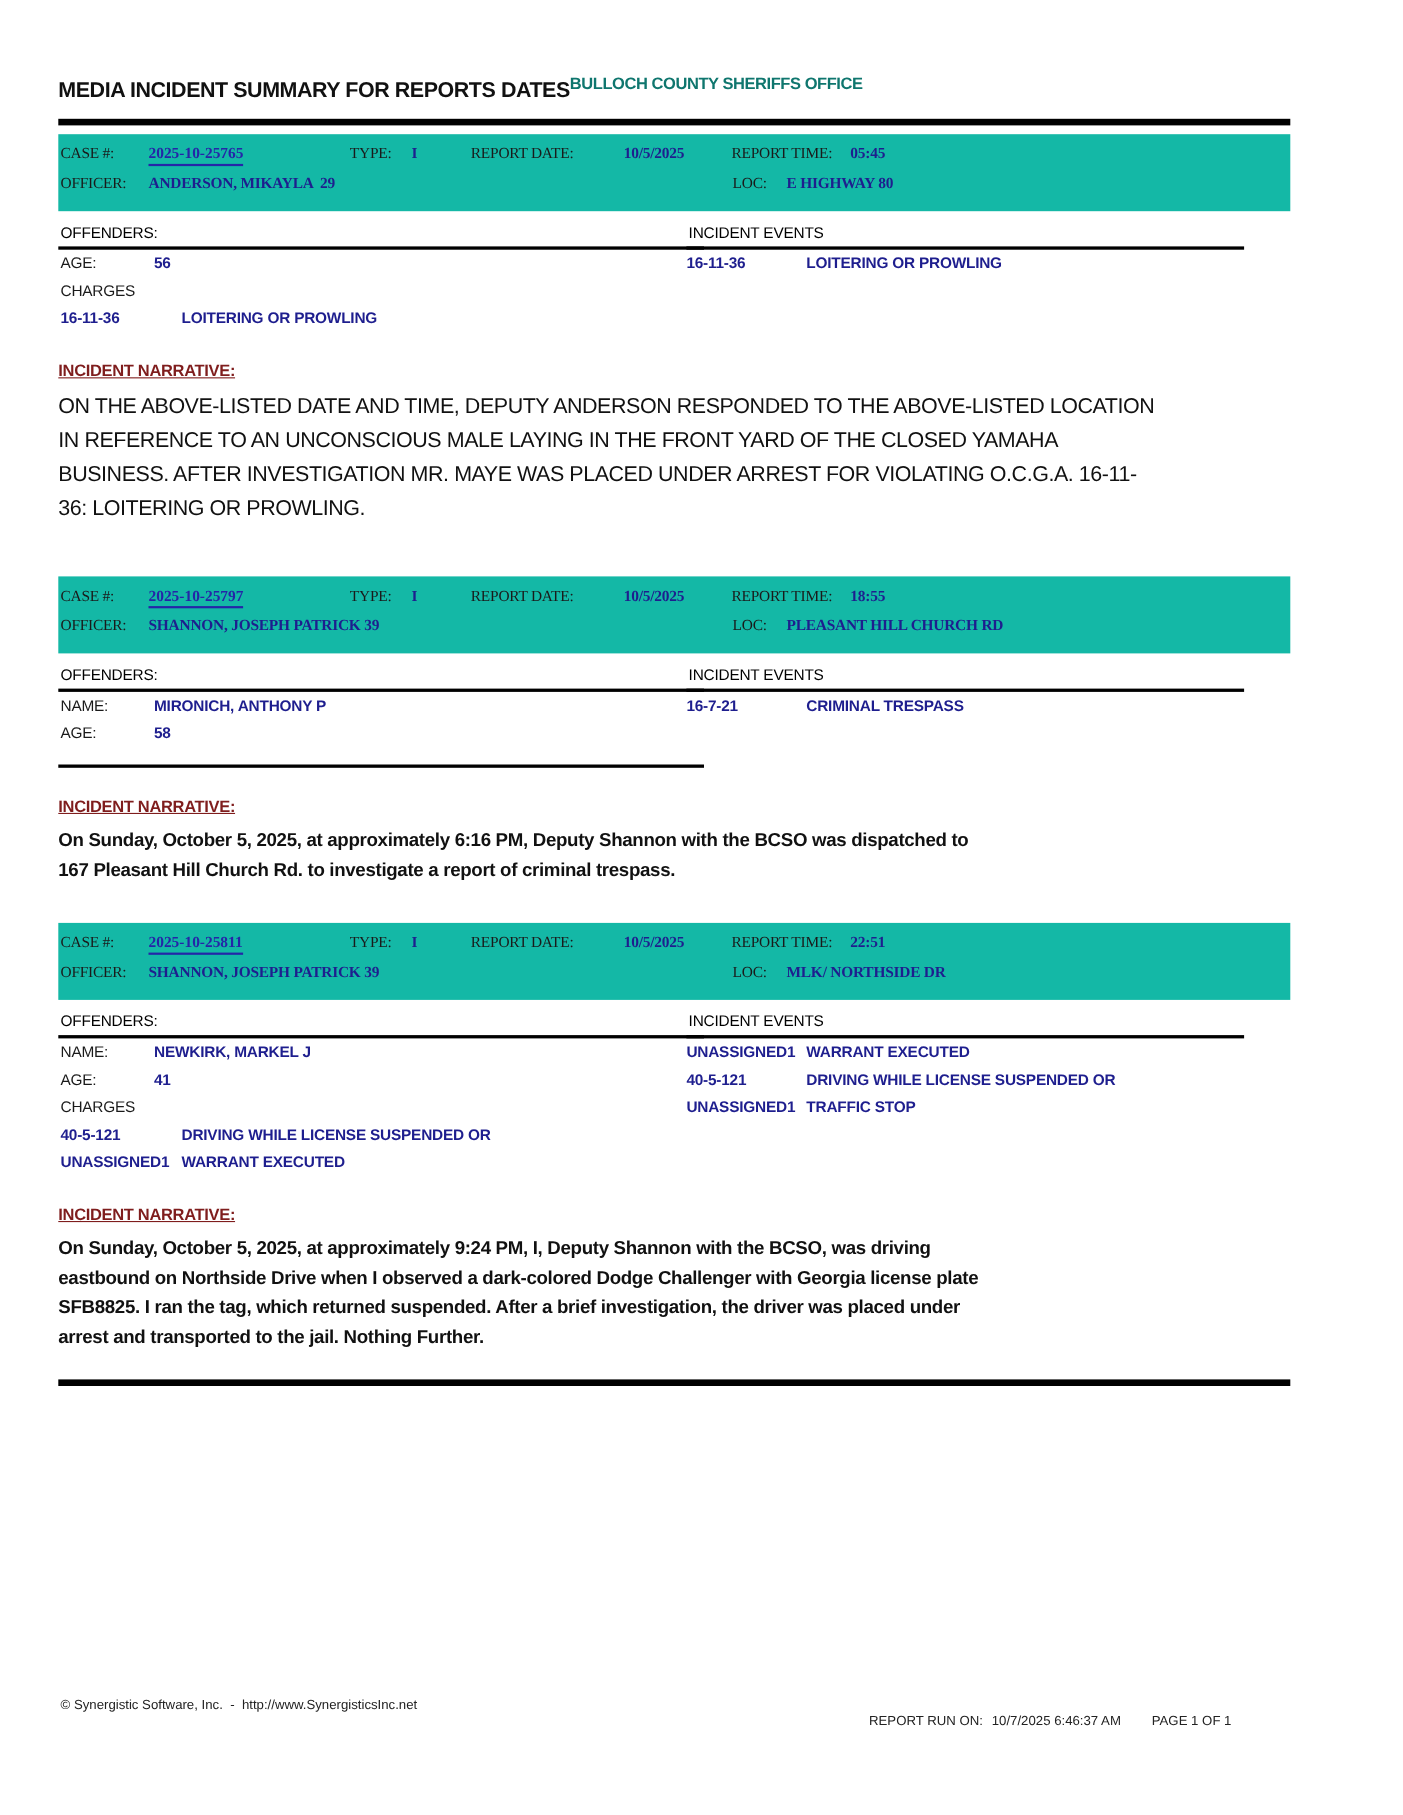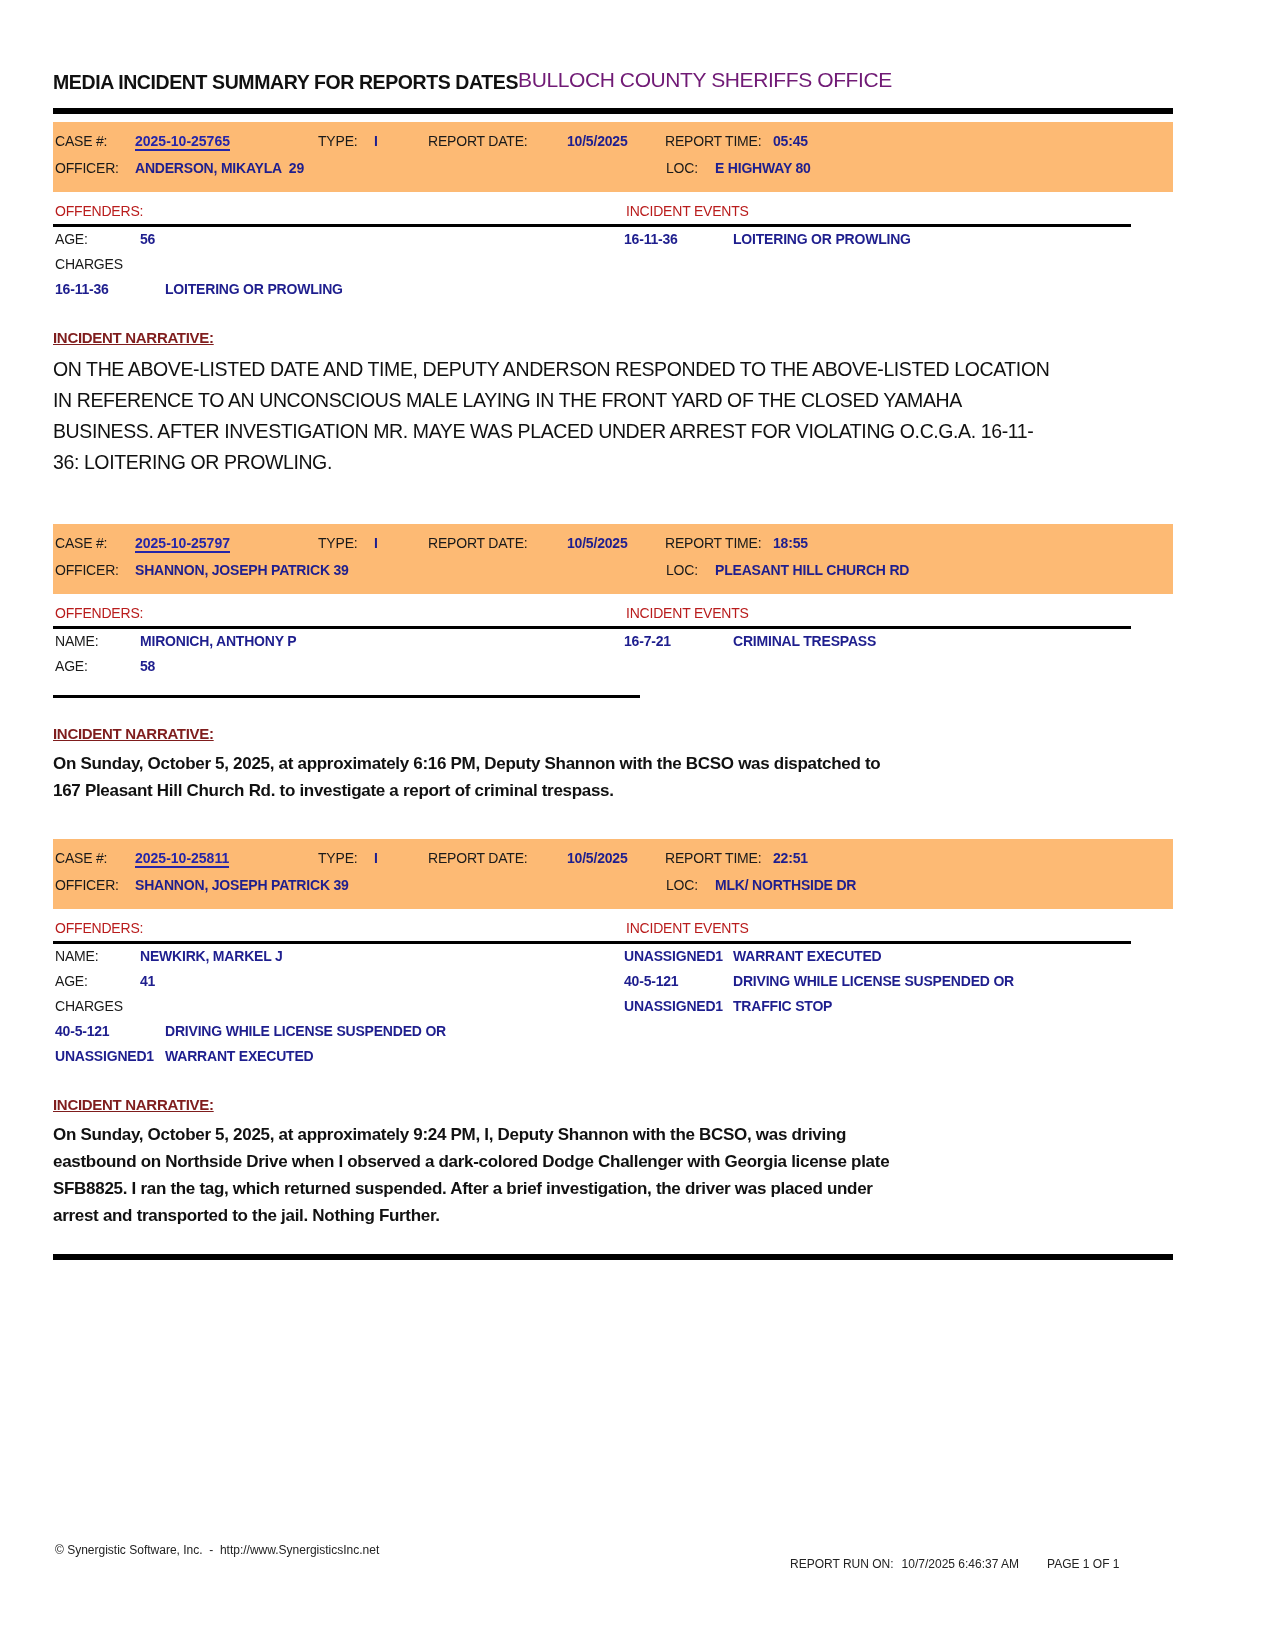--- a/index.html
+++ b/index.html
@@ -5,36 +5,36 @@
   html,body { margin:0; padding:0; background:#ffffff; }
   .page {
     position:relative; width:1275px; height:1650px; background:#ffffff;
     font-family:"Liberation Sans", sans-serif; color:#1a1a1a; overflow:hidden;
   }
   .sheet { position:absolute; left:53px; top:0; width:1120px; }
 
   
   .hdr { display:flex; align-items:flex-start; margin-top:68px; }
   .hdr-title { font-size:19.5px; font-weight:bold; line-height:28px; letter-spacing:-0.4px; color:#111; }
-  .hdr-office { font-size:21px; font-weight:normal; letter-spacing:-0.4px; color:#701a75; white-space:nowrap; }
+  .hdr-office { font-size:15px; font-weight:bold; letter-spacing:-0.4px; color:#0f766e; white-space:nowrap; }
   .rule-thick { height:6px; background:#000; margin-top:12px; }
 
   
-  .case-band { background:#fdba74; padding:7px 0 9px 0; }
+  .case-band { background:#14b8a6; padding:7px 0 9px 0;font-family:Liberation Serif, serif; }
   .band-row { position:relative; height:27px; font-size:14px; }
   .band-row span, .band-row a { position:absolute; top:4px; white-space:pre; }
   .lbl { color:#1a1a1a; font-weight:normal; letter-spacing:-0.2px; }
   .val { color:#1e1e8e; font-weight:bold; letter-spacing:-0.2px; }
   .case-link { color:#2525a8; font-weight:bold; text-decoration:none; border-bottom:2px solid #2525a8; cursor:pointer; }
 
   
   .cols { display:flex; margin-top:7px; }
   .col-left { width:571px; flex:none; }
   .col-right { flex:1; }
-  .col-head { font-size:14px; color:#b91c1c; padding:4px 0 5px 2px; letter-spacing:-0.2px; }
+  .col-head { font-size:14px; color:#000000; padding:4px 0 5px 2px; letter-spacing:-0.2px; }
   .head-rule { height:3px; background:#000; }
   .col-left .head-rule { width:587px; }
   .col-right .head-rule { width:507px; }
   .kv { height:25px; line-height:25px; font-size:14px; white-space:nowrap; }
   .kv .k { display:inline-block; width:85px; padding-left:2px; color:#1a1a1a; letter-spacing:-0.2px; }
   .kv .v { color:#1e1e8e; font-weight:bold; letter-spacing:-0.2px; white-space:pre; }
   .kv.charge .k, .kv.charge-code { color:#1e1e8e; font-weight:bold; }
   .kv.charge .k { width:110px; }
   .kv.event .k { width:109px; color:#1e1e8e; font-weight:bold; padding-left:0; }
   .plain-row { height:25px; line-height:25px; font-size:14px; padding-left:2px; letter-spacing:-0.2px; }

